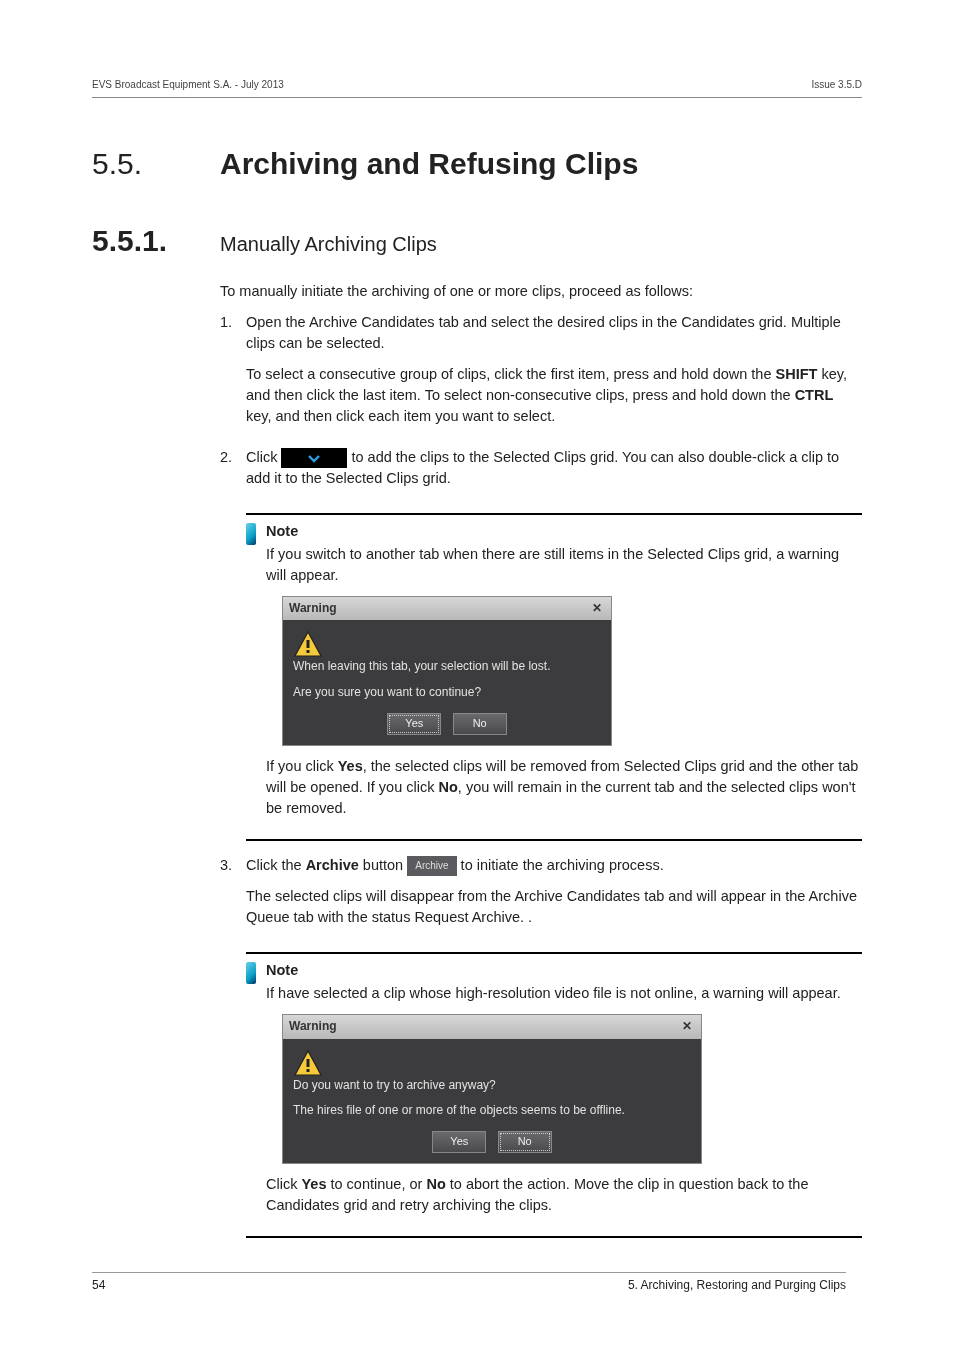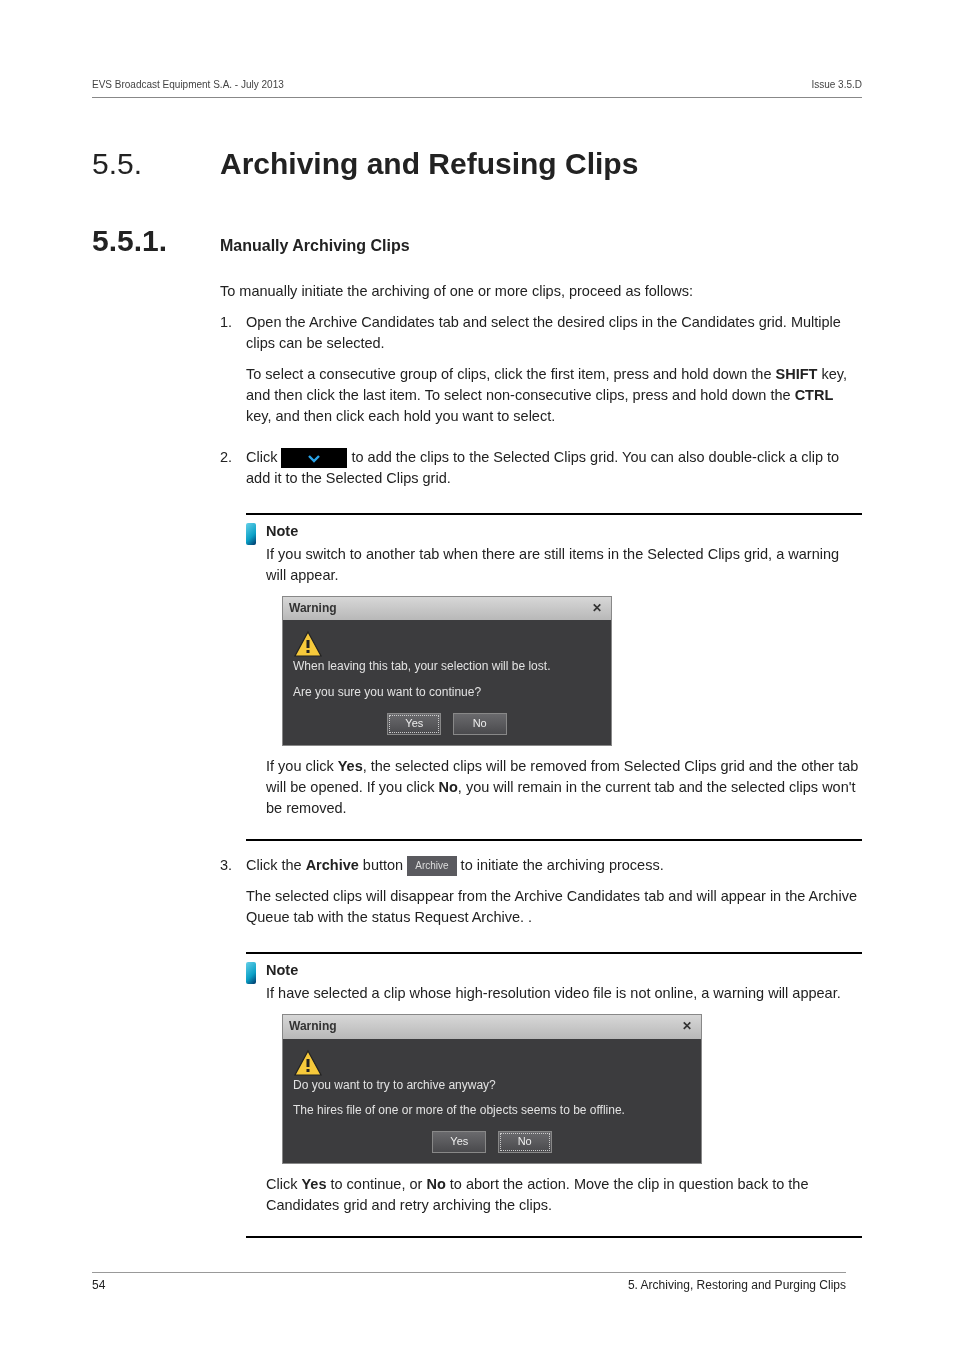--- a/index.html
+++ b/index.html
@@ -5,21 +5,21 @@
   * { margin: 0; padding: 0; box-sizing: border-box; }
   html, body { width: 954px; height: 1350px; background: #fff; font-family: Arial, Helvetica, sans-serif; color: #222; font-size: 14.5px; line-height: 1.45; }
   .page { padding: 78px 92px 60px 92px; position: relative; height: 100%; }
   .hdrbar { display: flex; justify-content: space-between; font-size: 10px; color: #444; margin-bottom: 4px; }
   .rule { border: none; border-top: 1px solid #888; margin: 0 0 44px 0; }
   .h1row { display: flex; align-items: baseline; margin-bottom: 34px; }
   .h1num { font-size: 30px; font-weight: normal; width: 128px; flex-shrink: 0; }
   .h1txt { font-size: 30px; font-weight: bold; }
   .h2row { display: flex; align-items: baseline; margin-bottom: 18px; }
   .h2num { font-size: 30px; font-weight: bold; width: 128px; flex-shrink: 0; }
-  .h2txt { font-size: 16px; font-weight: bold; }
+  .h2txt { font-size: 20px; font-weight: normal; }
   .body { margin-left: 128px; }
   .para { margin-bottom: 10px; }
   .step { display: flex; margin-bottom: 10px; }
   .step-num { width: 26px; flex-shrink: 0; }
   .step-body { flex: 1; }
   .step-body p { margin-bottom: 10px; }
   .btn-icon-dark { display: inline-block; width: 66px; height: 20px; background: #000; vertical-align: middle; position: relative; }
   .btn-icon-dark svg { position: absolute; top: 3px; left: 26px; }
   .btn-archive { display: inline-block; height: 20px; padding: 0 8px; background: #5a5a5f; color: #ddd; font-size: 10px; line-height: 20px; vertical-align: middle; }
   .notebox { margin: 14px 0 14px 26px; border-top: 2px solid #000; border-bottom: 2px solid #000; padding: 6px 0 10px 0; }
@@ -65,21 +65,21 @@
 
   <div class="body">
 
     <p class="para">To manually initiate the archiving of one or more clips, proceed as follows:</p>
 
     <div class="step">
       <div class="step-num">1.</div>
       <div class="step-body">
         <p>Open the Archive Candidates tab and select the desired clips in the Candidates grid. Multiple clips can be selected.</p>
         <p>
-          <span>To select a consecutive group of clips, click the first item, press and hold down the </span><b>SHIFT</b><span> key, and then click the last item. To select non-consecutive clips, press and hold down the </span><b>CTRL</b><span> key, and then click each hold you want to select.</span>
+          <span>To select a consecutive group of clips, click the first item, press and hold down the </span><b>SHIFT</b><span> key, and then click the last item. To select non-consecutive clips, press and hold down the </span><b>CTRL</b><span> key, and then click each item you want to select.</span>
         </p>
       </div>
     </div>
 
     <div class="step">
       <div class="step-num">2.</div>
       <div class="step-body">
         <p>
           <span>Click </span>
           <span class="btn-icon-dark">

